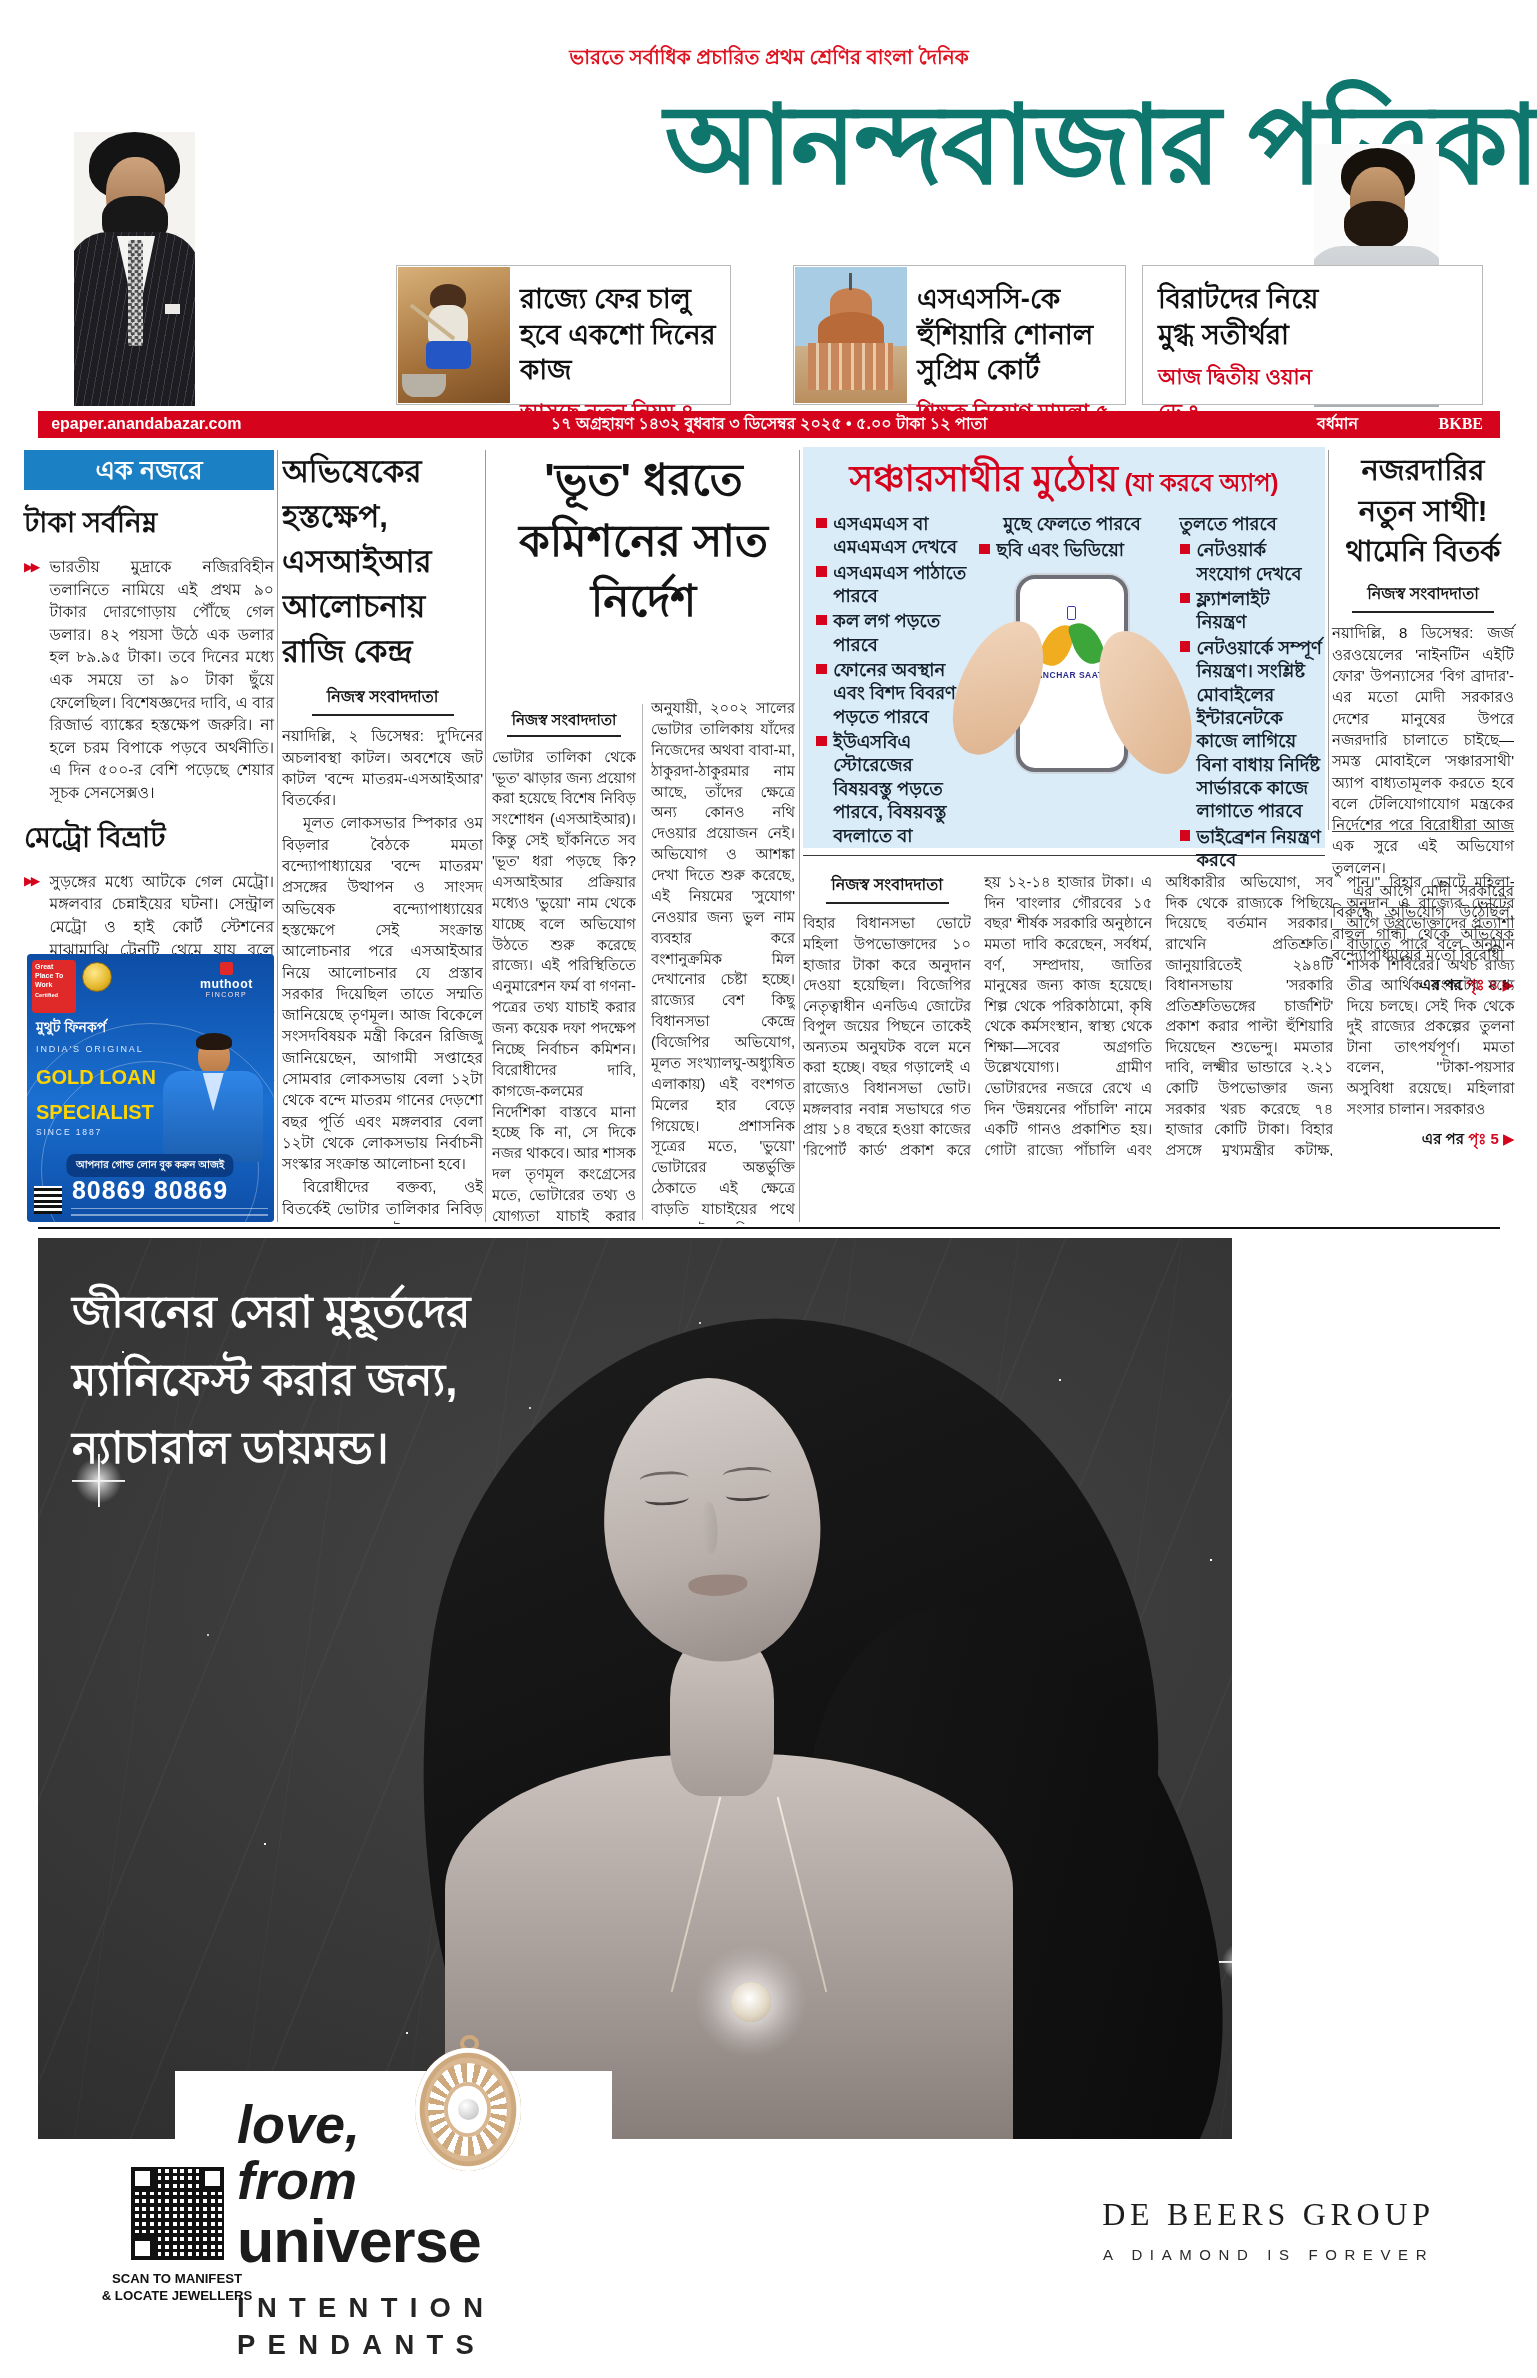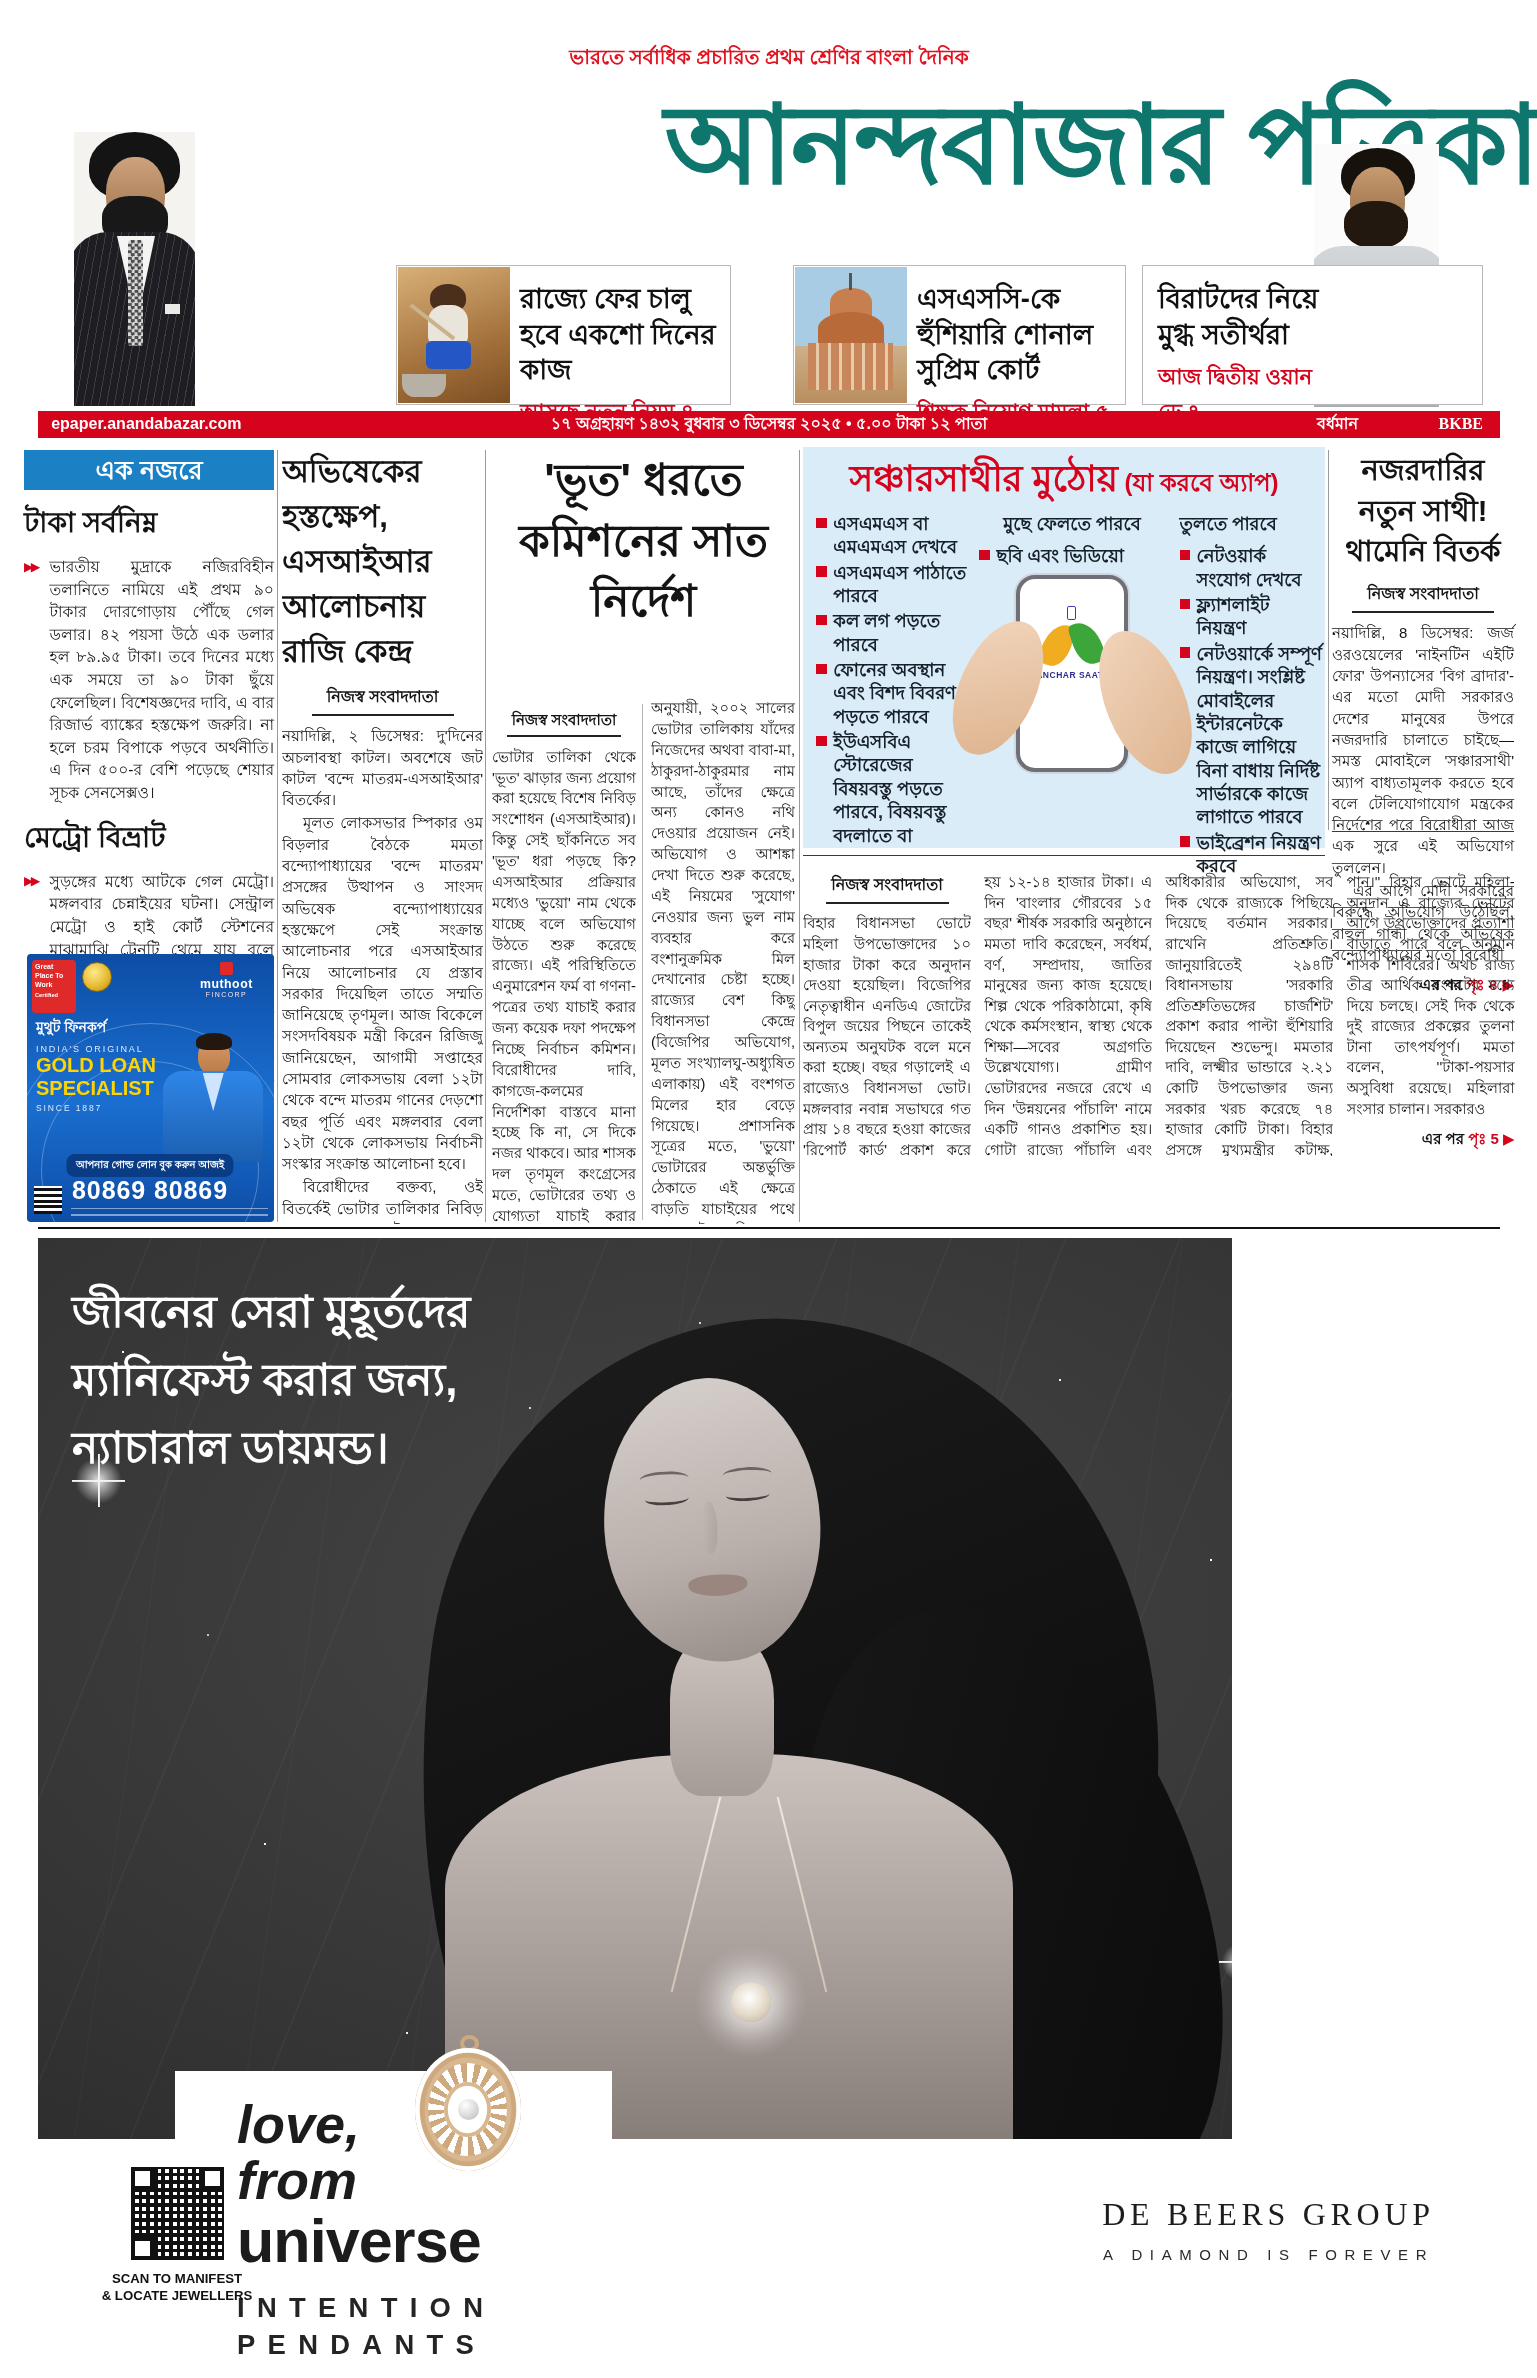--- a/index.html
+++ b/index.html
@@ -69,21 +69,21 @@
               color:#fff; font-size:7px; font-weight:700; padding:3.8px 2.8px; line-height:1.25; }
   .mu-medal { position:absolute; left:55px; top:7.6px; width:30px; height:30px; border-radius:50%;
               background:radial-gradient(circle at 40% 35%, #ffe98a, #e3b62a 60%, #a87f14); border:1.9px solid #8a6a10; }
   .mu-logo { position:absolute; right:7.6px; top:7.6px; width:79px; text-align:center; color:#fff; }
   .mu-logo .mk { width:13.2px; height:13.2px; background:#e02a2a; margin:0 auto 1.9px; border-radius:1.9px; }
   .mu-logo .nm { font-size:12.3px; font-weight:800; letter-spacing:0.5px; }
   .mu-logo .fc { font-size:7px; letter-spacing:1.4px; color:#ffe1e1; }
   .mu-txt { position:absolute; left:9.5px; top:62px; width:132px; color:#fff; }
   .mu-bn { font-size:14px; font-weight:800; margin-bottom:3.8px; }
   .mu-io { font-size:9px; letter-spacing:1.9px; color:#dfe9ff; }
-  .mu-gl { font-size:20px; font-weight:800; color:#ffd400; line-height:1.15; }
+  .mu-gl { font-size:20px; font-weight:800; color:#ffd400; line-height:1.15;margin-top:12px; }
   .mu-since { font-size:8.5px; letter-spacing:1.9px; color:#dfe9ff; margin-top:2.8px; }
   .mu-srk { position:absolute; right:3.8px; top:83px; width:112px; height:125px; }
   .mu-cta { position:absolute; left:50%; transform:translateX(-50%); bottom:45px; background:#0a3c86;
             color:#fff; font-size:10px; font-weight:700; padding:2.8px 9.5px; border-radius:8.5px; white-space:nowrap; }
   .mu-ph { position:absolute; left:0; bottom:17px; width:100%; text-align:center; color:#fff;
            font-size:25px; font-weight:800; letter-spacing:0.9px; }
   .mu-qr { position:absolute; left:7.6px; bottom:7.6px; width:28px; height:28px; background:
            repeating-linear-gradient(0deg,#111 0 2.8px,#fff 2.8px 5.7px),
            repeating-linear-gradient(90deg,rgba(17,17,17,.85) 0 2.8px,rgba(255,255,255,.85) 2.8px 5.7px); }
   .mu-fine { position:absolute; left:44px; right:5.7px; bottom:5.7px; height:13.2px; opacity:.6;
@@ -107,21 +107,21 @@
           background:#d9ecf8; padding:11.4px 13.2px; }
   .info-title { text-align:center; color:#d6031c; font-weight:800; font-size:36px; line-height:1.15; }
   .info-title .sfx { font-size:24px; }
   .info-cols { position:absolute; left:9.5px; right:9.5px; top:66px; bottom:7.6px; }
   .ic { position:absolute; top:0; bottom:12px; font-size:18px; font-weight:700; line-height:1.3; color:#16202a; }
   .ic-l { left:3.8px;  width:150px; }
   .ic-m { left:161px; width:197px; }
   .ic-r { left:367px; width:144px; }
   .ic .it { position:relative; padding-left:17px; margin-bottom:1.9px; }
   .ic .it .sq { position:absolute; left:0; top:4.7px; }
-  .ic .lead { margin-bottom:9px; }
+  .ic .lead { margin-bottom:3px; }
   .hand { position:absolute; background:linear-gradient(145deg,#f2d6bd,#ddb28d); border-radius:50%; }
   .phone { position:absolute; left:199px; top:121px; width:112px; height:197px; background:#fff;
            border:4.7px solid #6f6f78; border-radius:19px; box-shadow:0 0 0 1.9px #cfd6dd; }
   .ss-fig { position:absolute; width:28px; height:44px; }
   .ss-y { left:23px; top:44px; background:#f0ad1f; border-radius:80% 20% 65% 35%; transform:rotate(18deg); }
   .ss-g { left:53px; top:42px; background:#3da63b; border-radius:20% 80% 35% 65%; transform:rotate(-18deg); }
   .ss-ph { position:absolute; left:47px; top:26.5px; width:9.5px; height:14px; border:1.9px solid #3b3bb0; border-radius:1.9px; }
   .ss-txt { position:absolute; left:0; top:91px; width:100%; text-align:center; font-size:8.5px; font-weight:800;
             color:#2b2b8c; letter-spacing:0.5px; line-height:1.2; }
 

